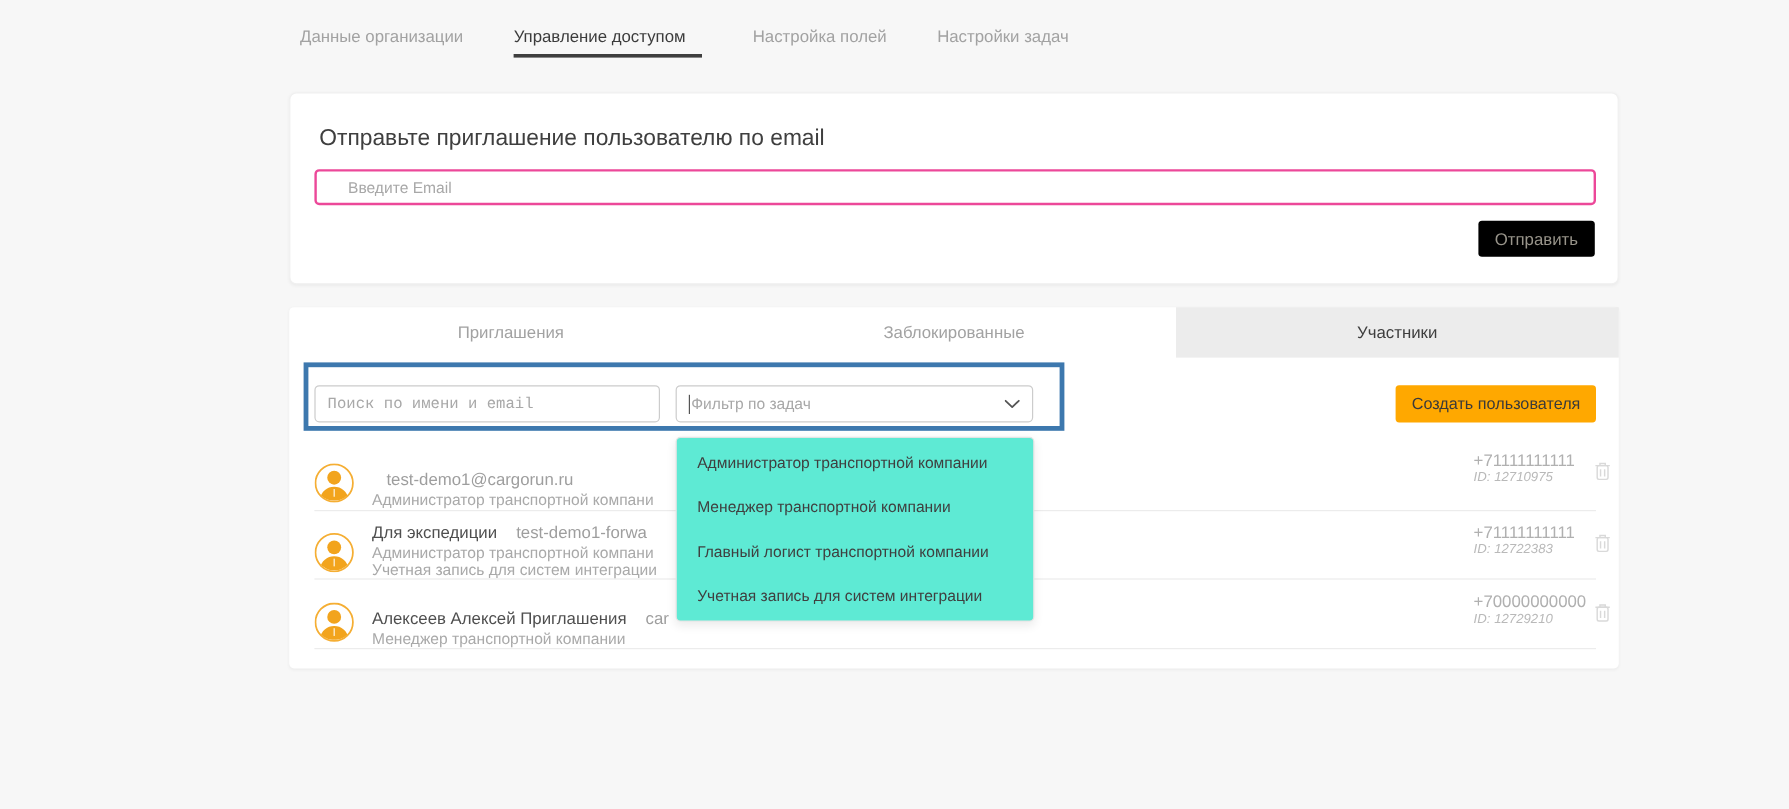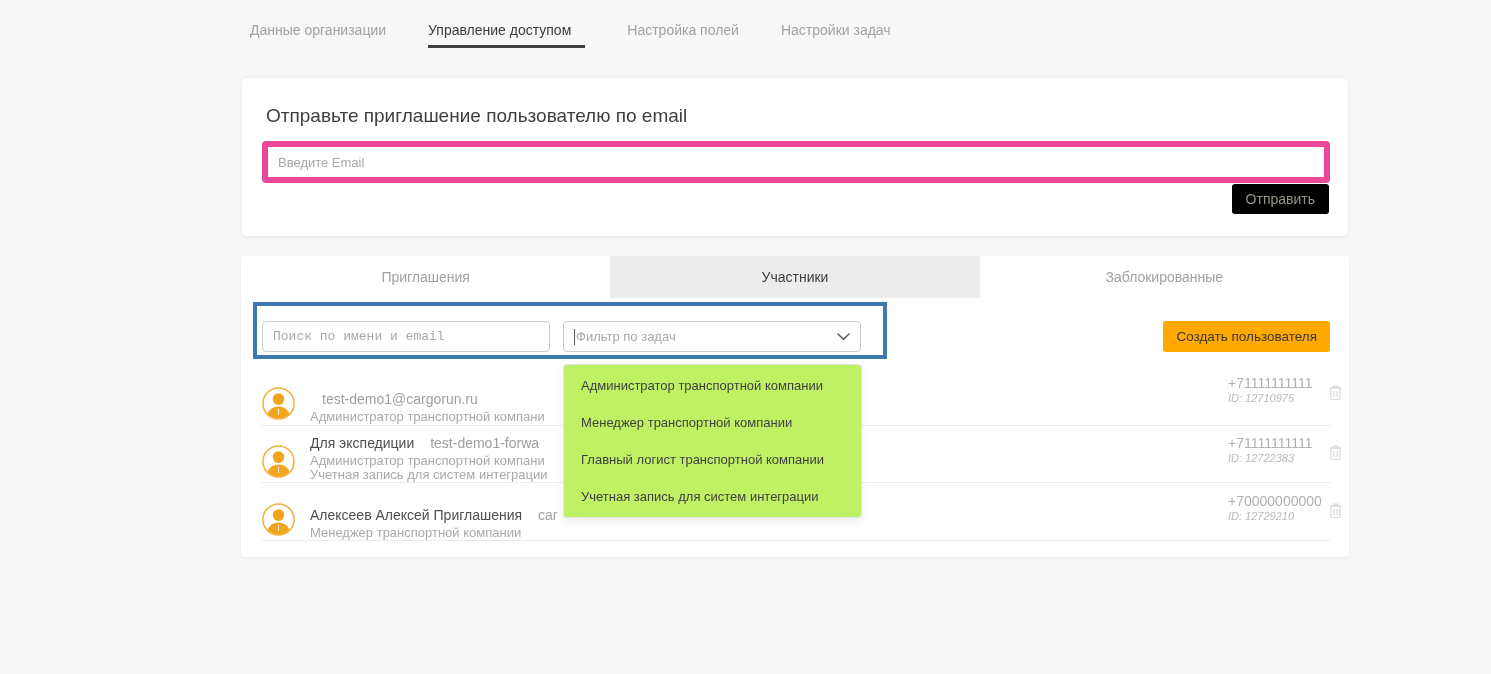--- a/index.html
+++ b/index.html
@@ -10,22 +10,22 @@
   
   .top-tabs { position:absolute; left:250px; top:20px; display:flex; gap:42px; font-size:14px; color:#a2a2a2; }
   .top-tab { position:relative; cursor:pointer; white-space:nowrap; line-height:20px; }
   .top-tab.active { color:#3c3c3c; padding-right:14px; }
   .top-tab.active::after { content:""; position:absolute; left:0; right:0; bottom:-8px; height:3px; background:#3f3f3f; }
 
   
   .invite-card { position:absolute; left:241px; top:77px; width:1108px; height:160px; background:#fff;
                  border:1px solid #f0f0f0; border-radius:6px; box-shadow:0 1px 3px rgba(0,0,0,.05); }
   .invite-title { position:absolute; left:24px; top:27px; font-size:19px; font-weight:400; color:#3f3f3f; }
-  .email-input { position:absolute; left:20px; top:63px; width:1068px; height:42px; border:6px solid #ec4899;
-                 border-radius:4px; padding:0 10px; font-size:13px; color:#333; outline:none;
+  .email-input { position:absolute; left:20px; top:63px; width:1068px; height:30px; border:2px solid #ec4899;
+                 border-radius:4px; padding:0 26px; font-size:13px; color:#333; outline:none;
                  font-family:"Liberation Sans", sans-serif; background:#fff; }
   .email-input::placeholder { color:#a8a8a8; }
   .btn-send { position:absolute; right:19px; top:106px; height:30px; padding:0 14px; background:#000000;
               border:none; border-radius:3px; color:#98948a; font-size:14px; cursor:pointer;
               font-family:"Liberation Sans", sans-serif; }
 
   
   .members-card { position:absolute; left:241px; top:256px; width:1108px; height:301px; background:#fff;
                   border-radius:4px; box-shadow:0 1px 3px rgba(0,0,0,.05); }
   .inner-tabs { display:flex; height:42px; }
@@ -62,21 +62,21 @@
   .role { font-size:13px; line-height:14px; color:#a9a9a9; margin-top:2px; white-space:nowrap; }
   .user-contact { position:absolute; left:951px; top:6px;margin-left:15px; }
   .phone { font-size:14px; color:#b0b0b0; line-height:15px; }
   .uid { font-size:11px; font-style:italic; color:#b9b9b9; margin-top:1px; }
   .trash { position:absolute; left:1066px; top:14px; cursor:pointer; }
 
   .sep { position:absolute; left:21px; right:19px; height:1px; background:#ececec; }
   .sep-1 { top:169px; } .sep-2 { top:226px; } .sep-3 { top:284px; }
 
   
-  .role-dropdown { position:absolute; left:563px; top:364px; width:299px; background:#bef264;
+  .role-dropdown { position:absolute; left:563px; top:364px; width:299px; background:#5eead4;
                    border:1px solid #e4e4e4; border-radius:4px; box-shadow:0 3px 8px rgba(0,0,0,.08);
                    z-index:5; padding:2px 0; }
   .role-option { height:37px; display:flex; align-items:center; padding-left:17px; font-size:13px;
                  color:#3f3f3f; cursor:pointer; white-space:nowrap; }
 
   
   .annotation-box { position:absolute; left:253px; top:302px; width:634px; height:57px;
                     border:4px solid #3d78ae; z-index:10; pointer-events:none; }
 </style>
 </head>
@@ -93,22 +93,22 @@
 
   <section class="invite-card">
     <h2 class="invite-title">Отправьте приглашение пользователю по email</h2>
     <input class="email-input" type="text" placeholder="Введите Email" style="">
     <button class="btn-send">Отправить</button>
   </section>
 
   <section class="members-card">
     <div class="inner-tabs">
       <div class="inner-tab">Приглашения</div>
+      <div class="inner-tab">Заблокированные</div>
       <div class="inner-tab active">Участники</div>
-      <div class="inner-tab">Заблокированные</div>
     </div>
 
     <input class="search-input" type="text" placeholder="Поиск по имени и email" style="">
 
     <div class="filter-select">
       <span class="text-cursor"></span>
       <span class="filter-ph">Фильтр по задач</span>
       <span class="chevron">
         <svg width="13" height="8" viewBox="0 0 13 8">
             <path d="M1 1l5.5 5.3L12 1" fill="none" stroke="#555" stroke-width="1.5" stroke-linecap="round" stroke-linejoin="round"></path>

